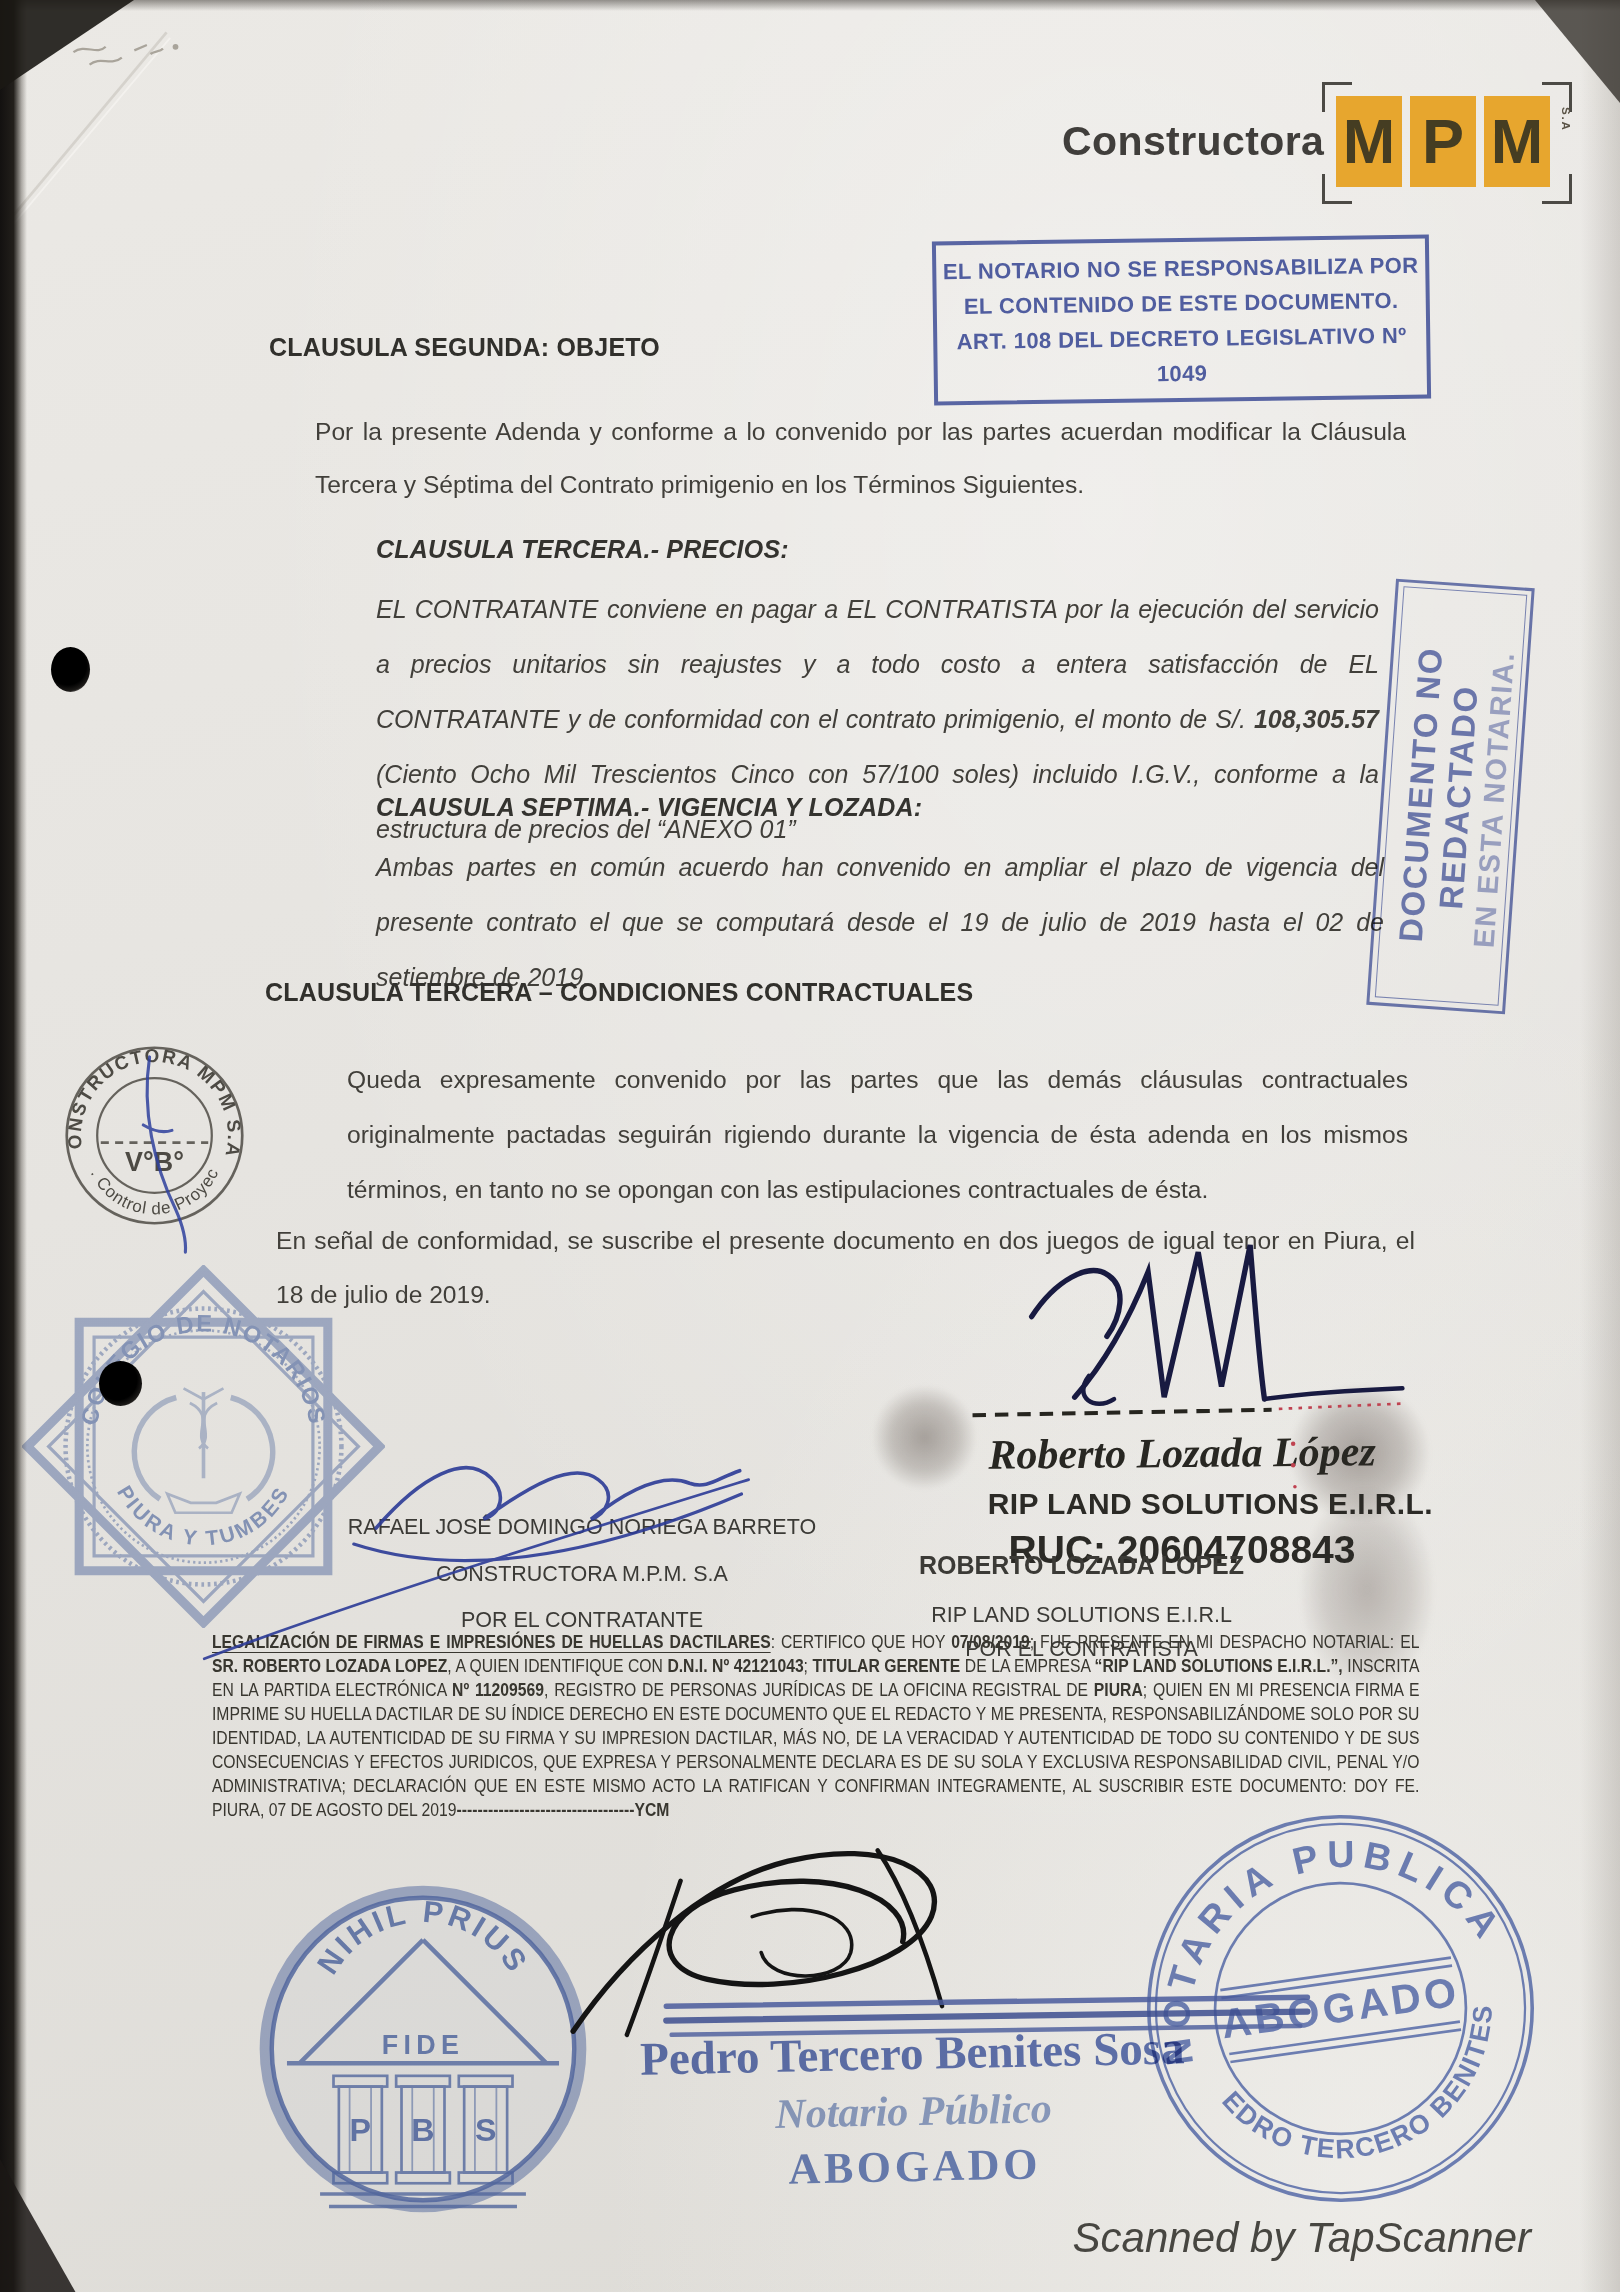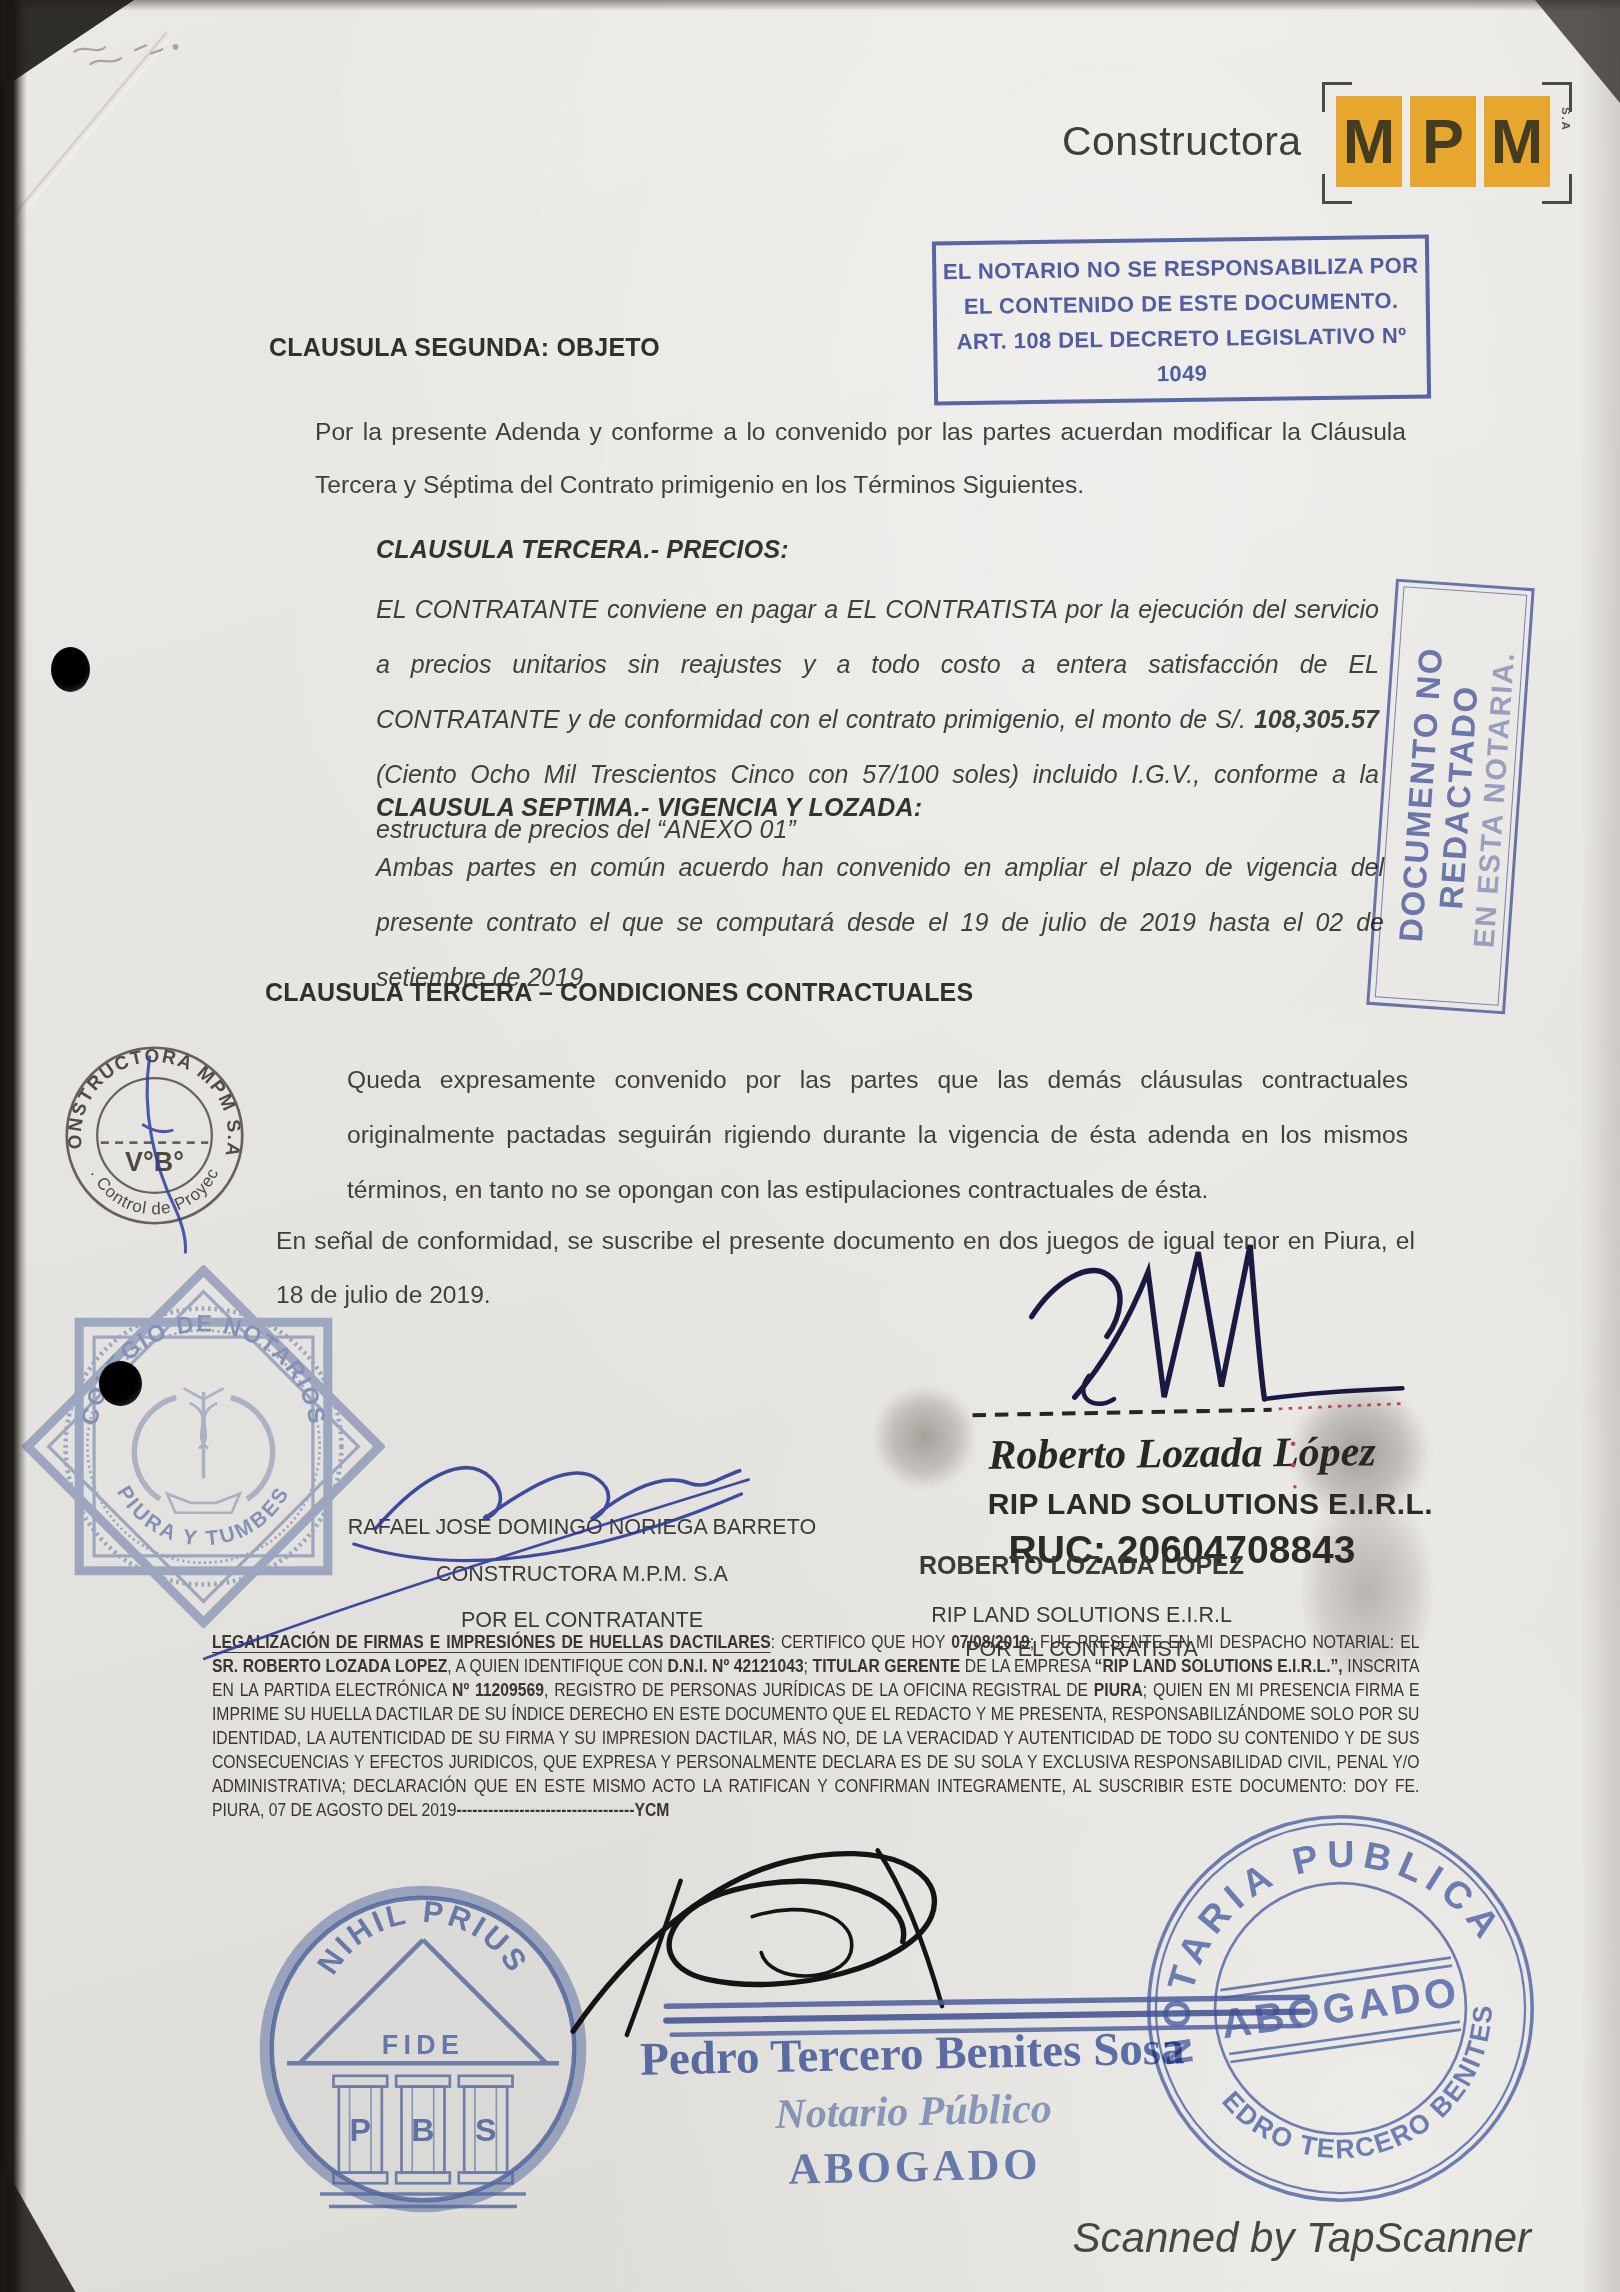--- a/index.html
+++ b/index.html
@@ -18,21 +18,21 @@
     clip-path:polygon(0 0,100% 0,0 100%);}
   .corner-tr{right:0;top:0;width:85px;height:103px;background:#2a2620;opacity:.75;
     clip-path:polygon(0 0,100% 0,100% 100%);}
   .corner-bl{left:0;bottom:0;width:76px;height:134px;background:#1b1815;opacity:.85;
     clip-path:polygon(0 0,0 100%,100% 100%);}
   .edge-top{left:0;top:0;width:1620px;height:10.7px;
     background:linear-gradient(to bottom,rgba(35,30,25,.45),rgba(35,30,25,0));}
   .edge-right{right:0;top:0;width:40px;height:2293px;
     background:linear-gradient(to left,rgba(110,102,94,.22),rgba(110,102,94,0));}
   
-  .brand-text{font-weight:normal;font-size:41px;color:#403e3b;letter-spacing:0.4px;}
+  .brand-text{font-weight:bold;font-size:41px;color:#403e3b;letter-spacing:0.4px;}
   .mpm-box{display:inline-block;width:66px;height:91px;background:#e7a62e;color:#453d22;
     font-weight:bold;font-size:63px;text-align:center;line-height:90px;margin-right:8px;}
   .bracket{width:27px;height:27px;border:0 solid #4c4a45;}
   .b-tl{border-top-width:3.6px;border-left-width:3.6px;}
   .b-tr{border-top-width:3.6px;border-right-width:3.6px;}
   .b-bl{border-bottom-width:3.6px;border-left-width:3.6px;}
   .b-br{border-bottom-width:3.6px;border-right-width:3.6px;}
   .mpm-suffix{font-size:11.6px;color:#5a5346;writing-mode:vertical-rl;letter-spacing:1.8px;font-weight:bold;}
   
   .disclaimer{left:933px;top:238px;width:478px;border:4.5px solid rgba(67,83,164,.85);

